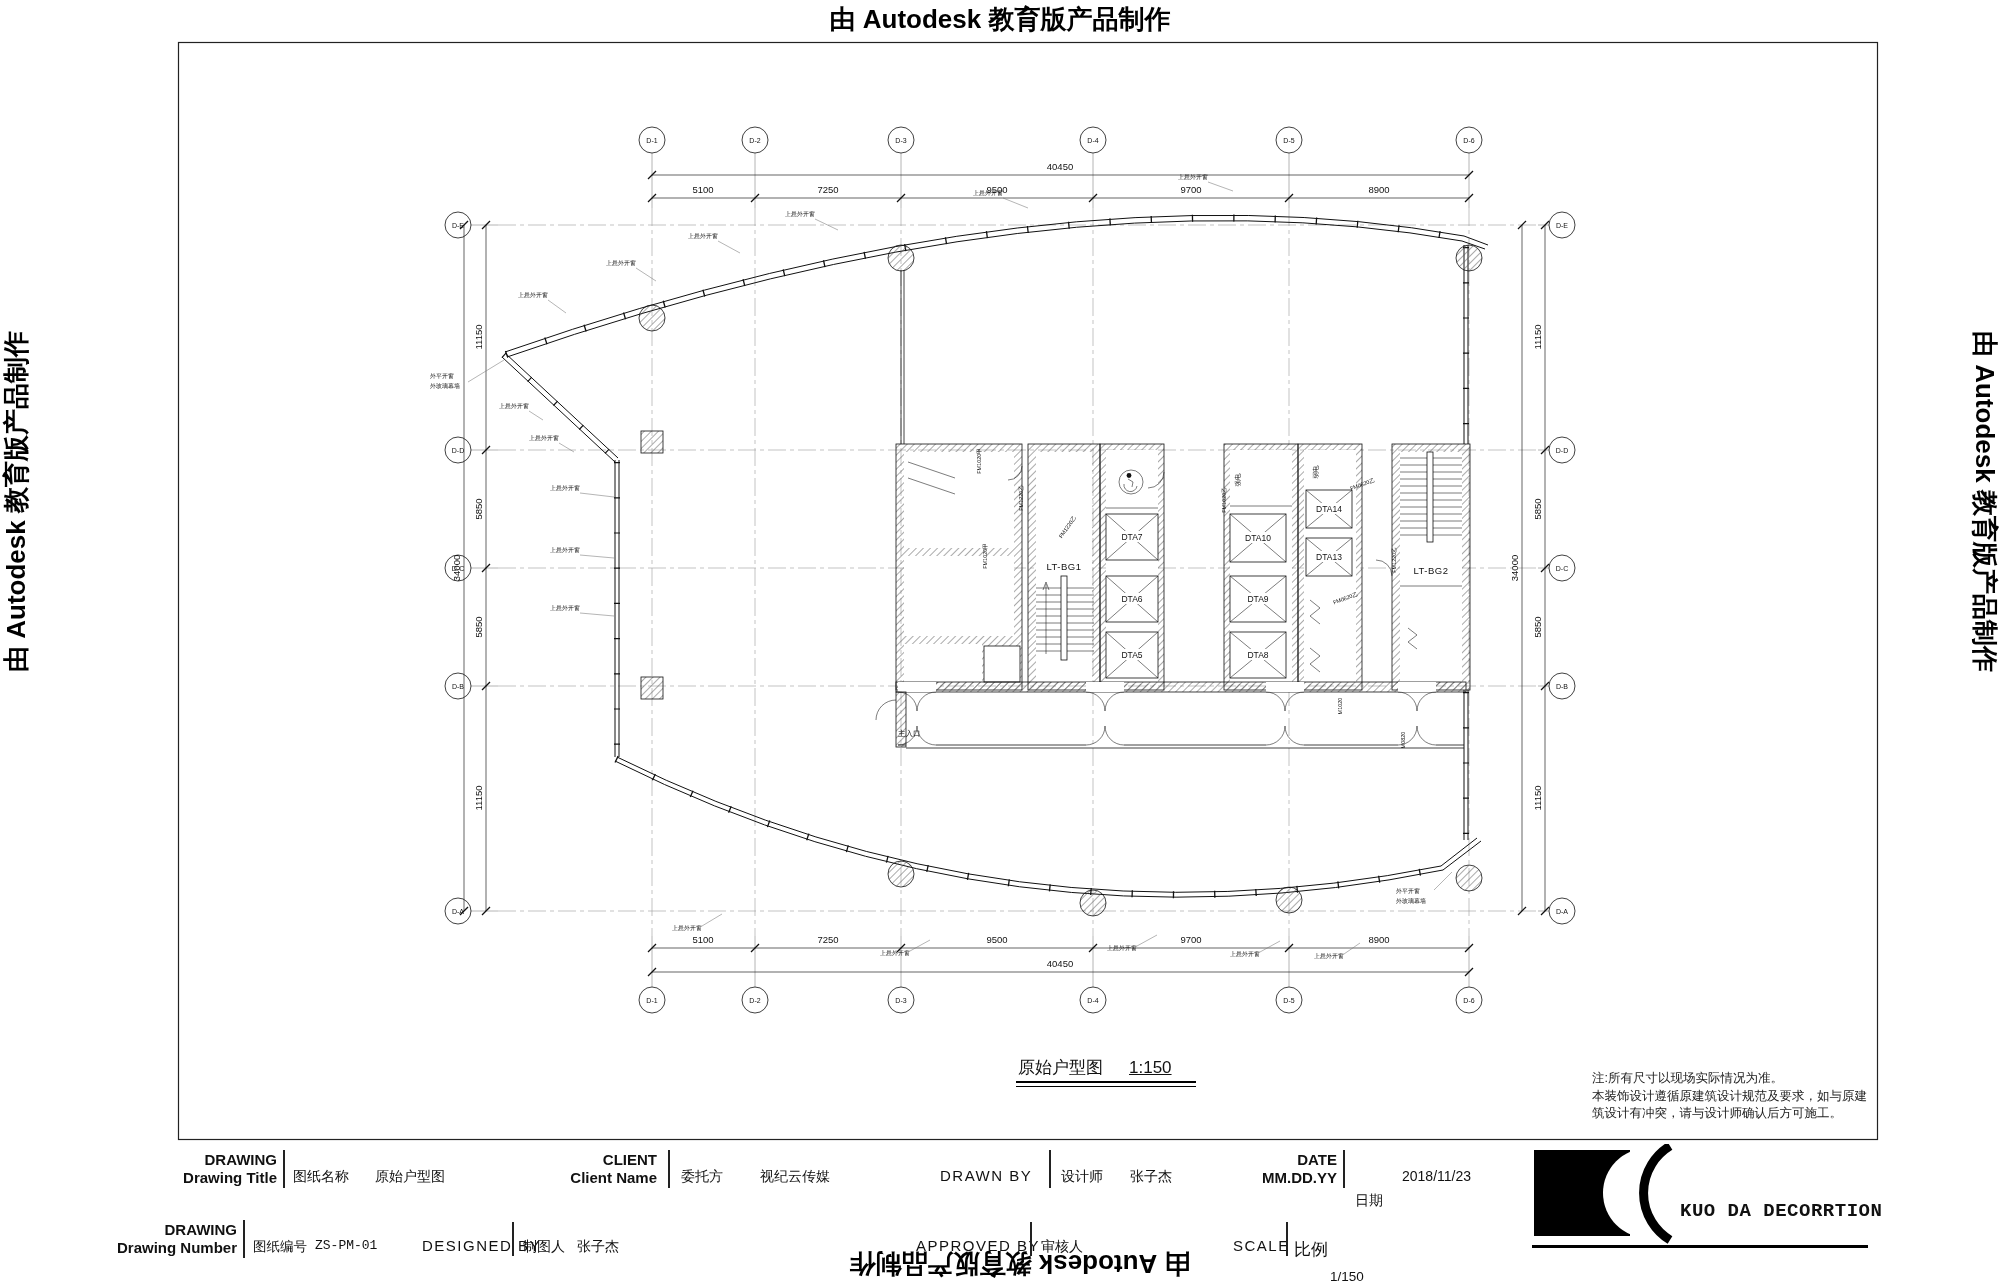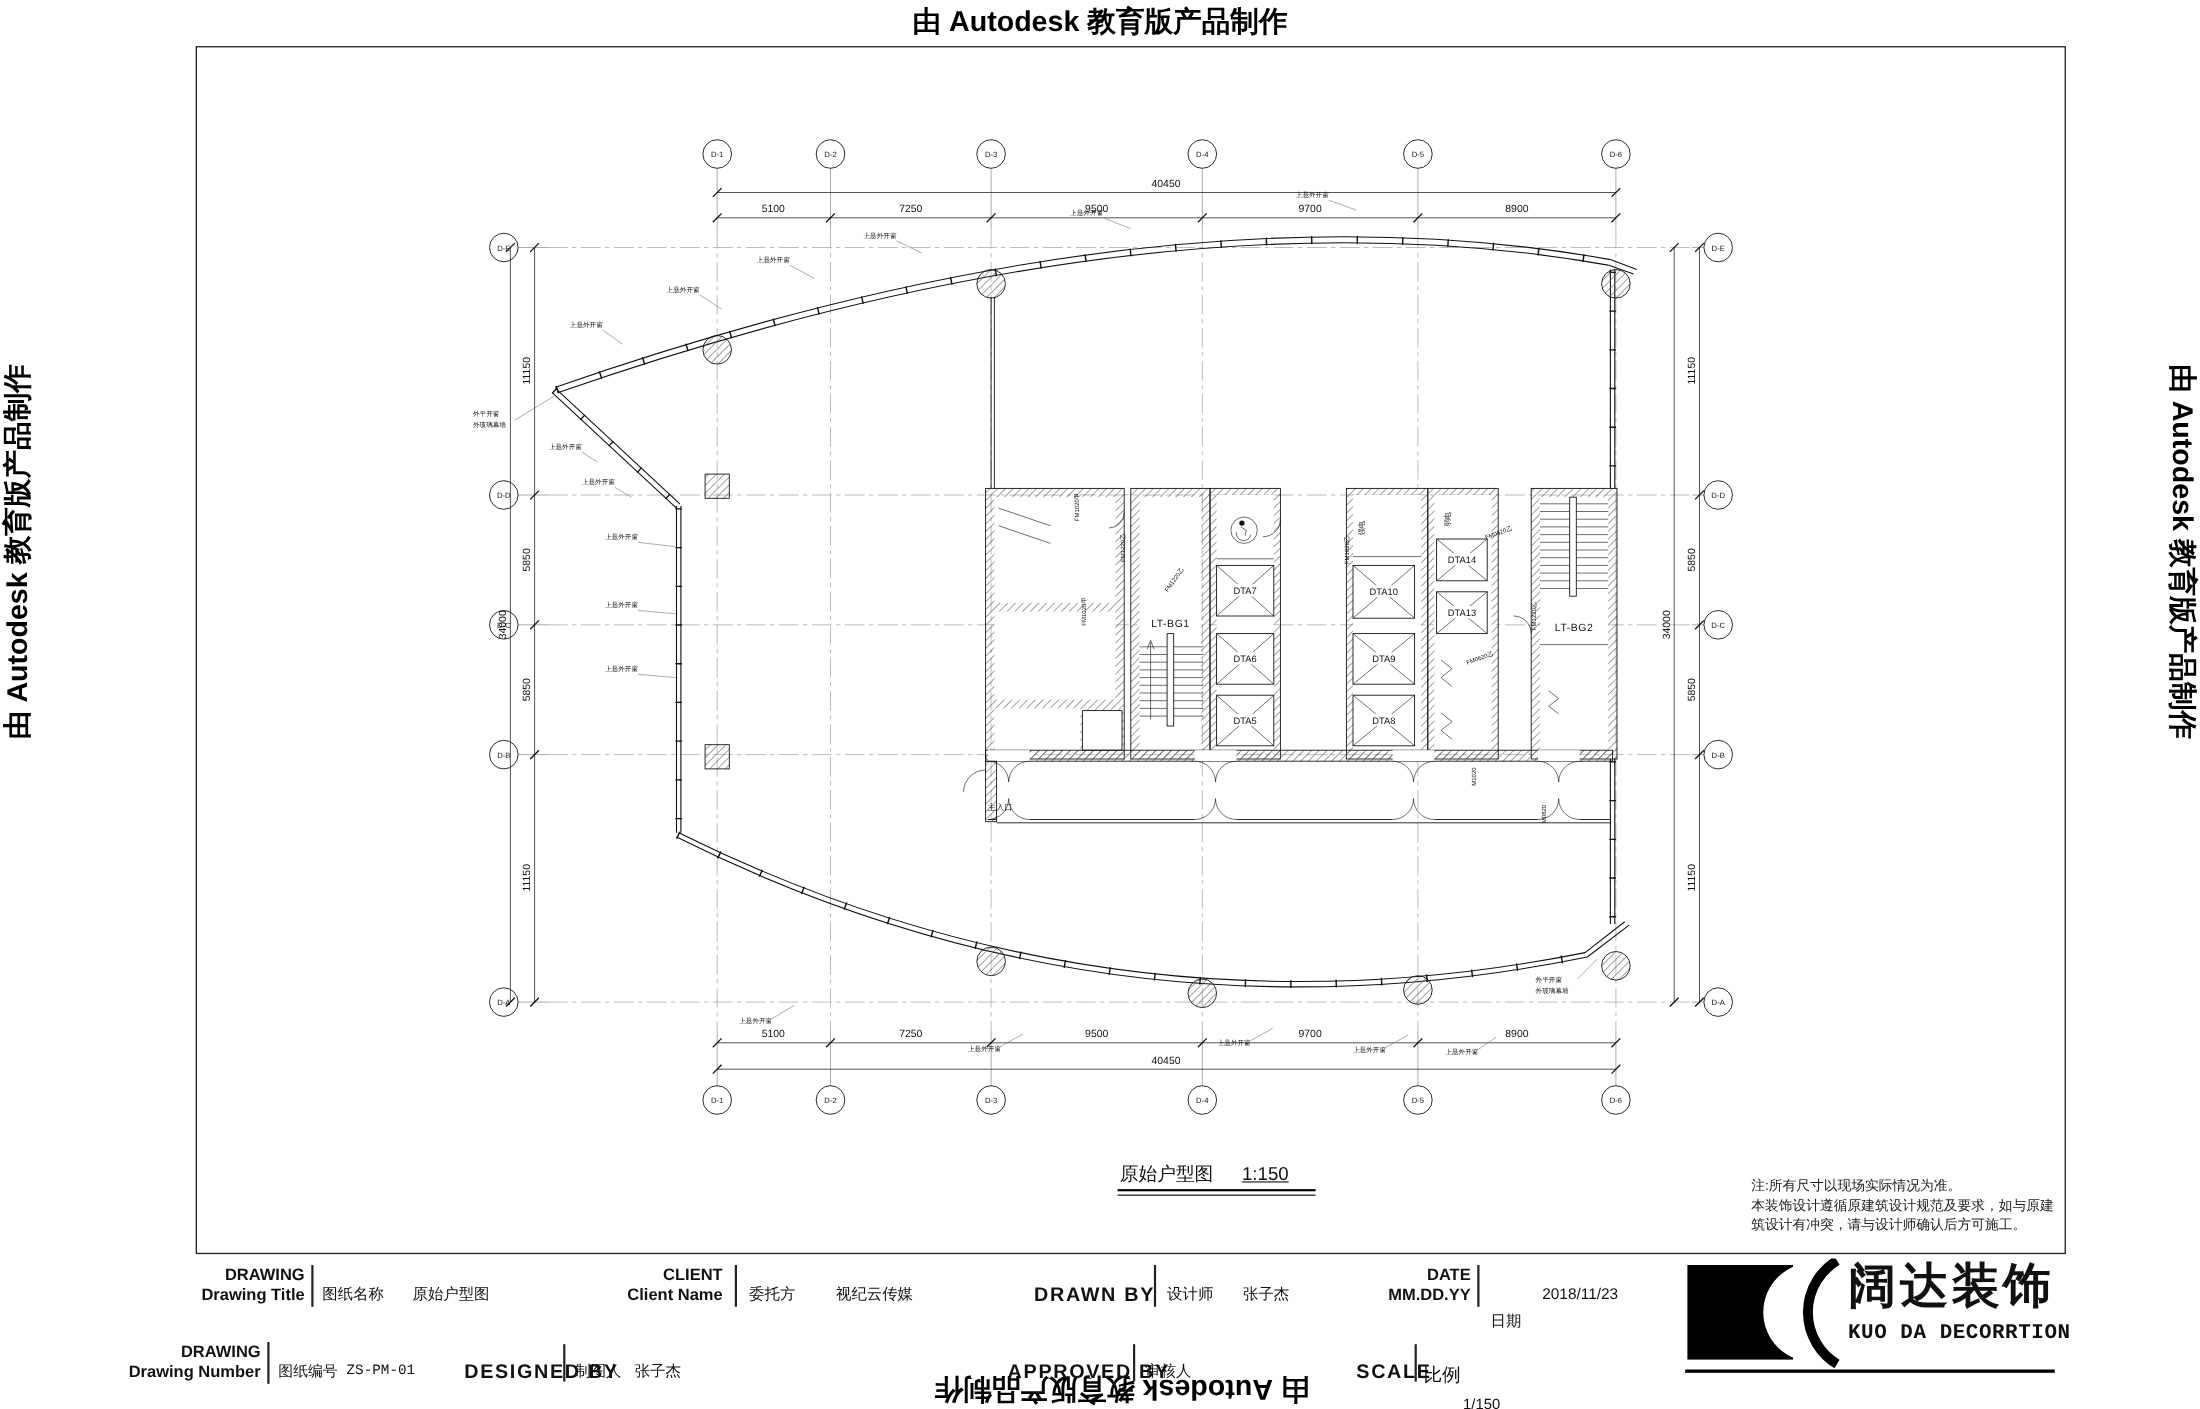--- a/index.html
+++ b/index.html
@@ -38,21 +38,21 @@
   
   .plan-title{position:absolute;left:1018px;top:1056px;font-size:17px;white-space:nowrap;}
   .plan-title .sc{margin-left:26px;text-decoration:underline;}
   .tl1{position:absolute;left:1016px;top:1081px;width:180px;height:2px;background:#000;}
   .tl2{position:absolute;left:1016px;top:1086px;width:180px;height:1px;background:#000;}
   
   .notes{position:absolute;left:1592px;top:1070px;font-size:12.5px;line-height:17.5px;color:#222;}
   .notes div{white-space:nowrap;}
   
   .tb-en{position:absolute;font-weight:700;font-size:15px;line-height:18px;text-align:right;white-space:nowrap;}
-  .tb-en1{position:absolute;font-weight:700;font-size:18px;letter-spacing:1.5px;white-space:nowrap;}
+  .tb-en1{position:absolute;font-weight:400;font-size:15px;letter-spacing:1.5px;white-space:nowrap;}
   .tb-div{position:absolute;width:1.5px;height:38px;background:#222;}
   .tb-zh{position:absolute;font-size:14px;white-space:nowrap;text-align:right;}
   .tb-val{position:absolute;font-size:14px;white-space:nowrap;}
   .mono{font-family:"Liberation Mono",monospace;}
   
   .logo{position:absolute;left:1532px;top:1144px;width:336px;height:110px;}
   .logo .zh{position:absolute;left:148px;top:-4px;font-size:44px;font-weight:700;letter-spacing:3px;white-space:nowrap;}
   .logo .en{position:absolute;left:148px;top:56px;font-size:19px;font-weight:700;
             font-family:"Liberation Mono",monospace;letter-spacing:.5px;white-space:nowrap;}
   .logo .ul{position:absolute;left:0;top:101px;width:336px;height:3px;background:#000;}
@@ -624,16 +624,15 @@
 <div class="tb-div" style="left:1286px;top:1222px;height:34px;"></div>
 <div class="tb-zh" style="left:1294px;top:1238px;font-size:17px;">比例</div>
 <div class="tb-val" style="left:1330px;top:1238px;font-size:13.5px;margin-top:31px;">1/150</div>
 
 <div class="logo">
   <svg width="150" height="100" viewBox="0 0 150 100">
     <rect x="2" y="6" width="96" height="86" fill="#000"></rect>
     <circle cx="116" cy="49" r="45" fill="#fff"></circle>
     <path d="M138,2 A55,55 0 0 0 138,96" stroke="#000" stroke-width="9" fill="none"></path>
   </svg>
-  <div class="zh">阔达装饰</div>
   <div class="en">KUO DA DECORRTION</div>
   <div class="ul"></div>
 </div>
 
 </body></html>

